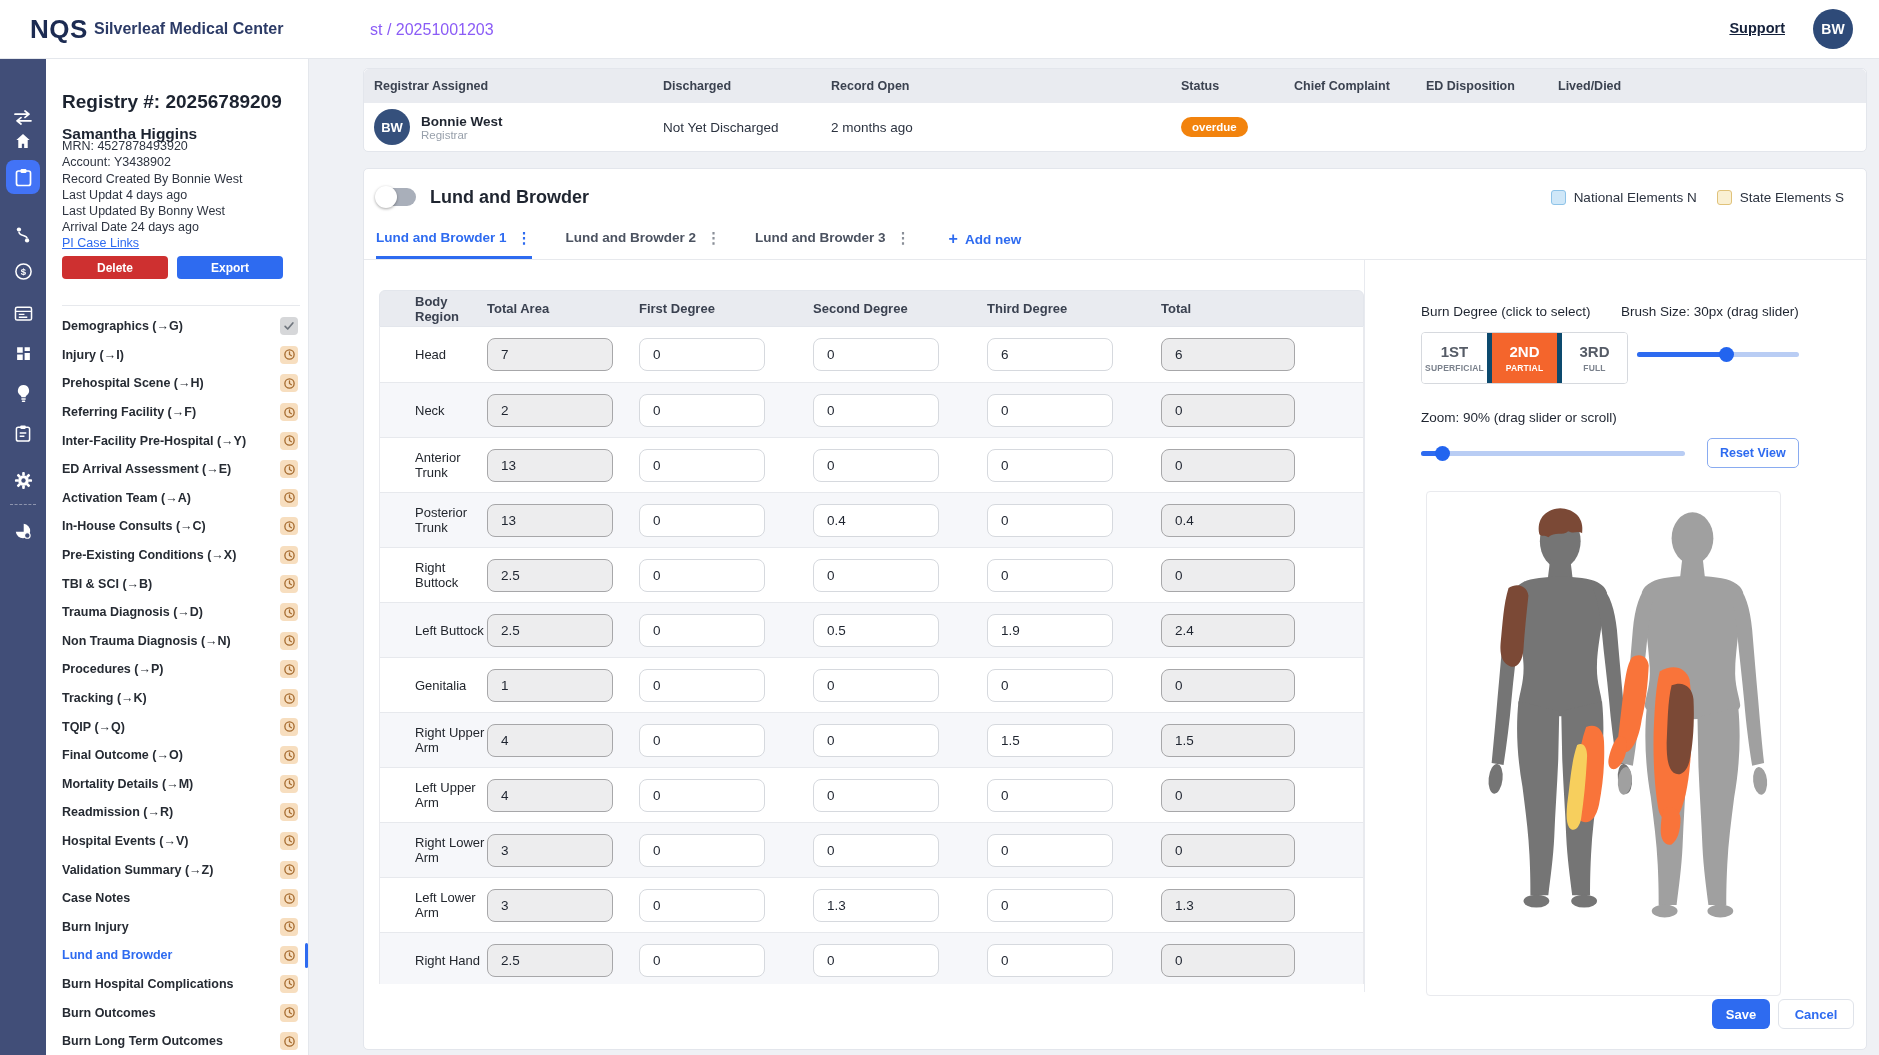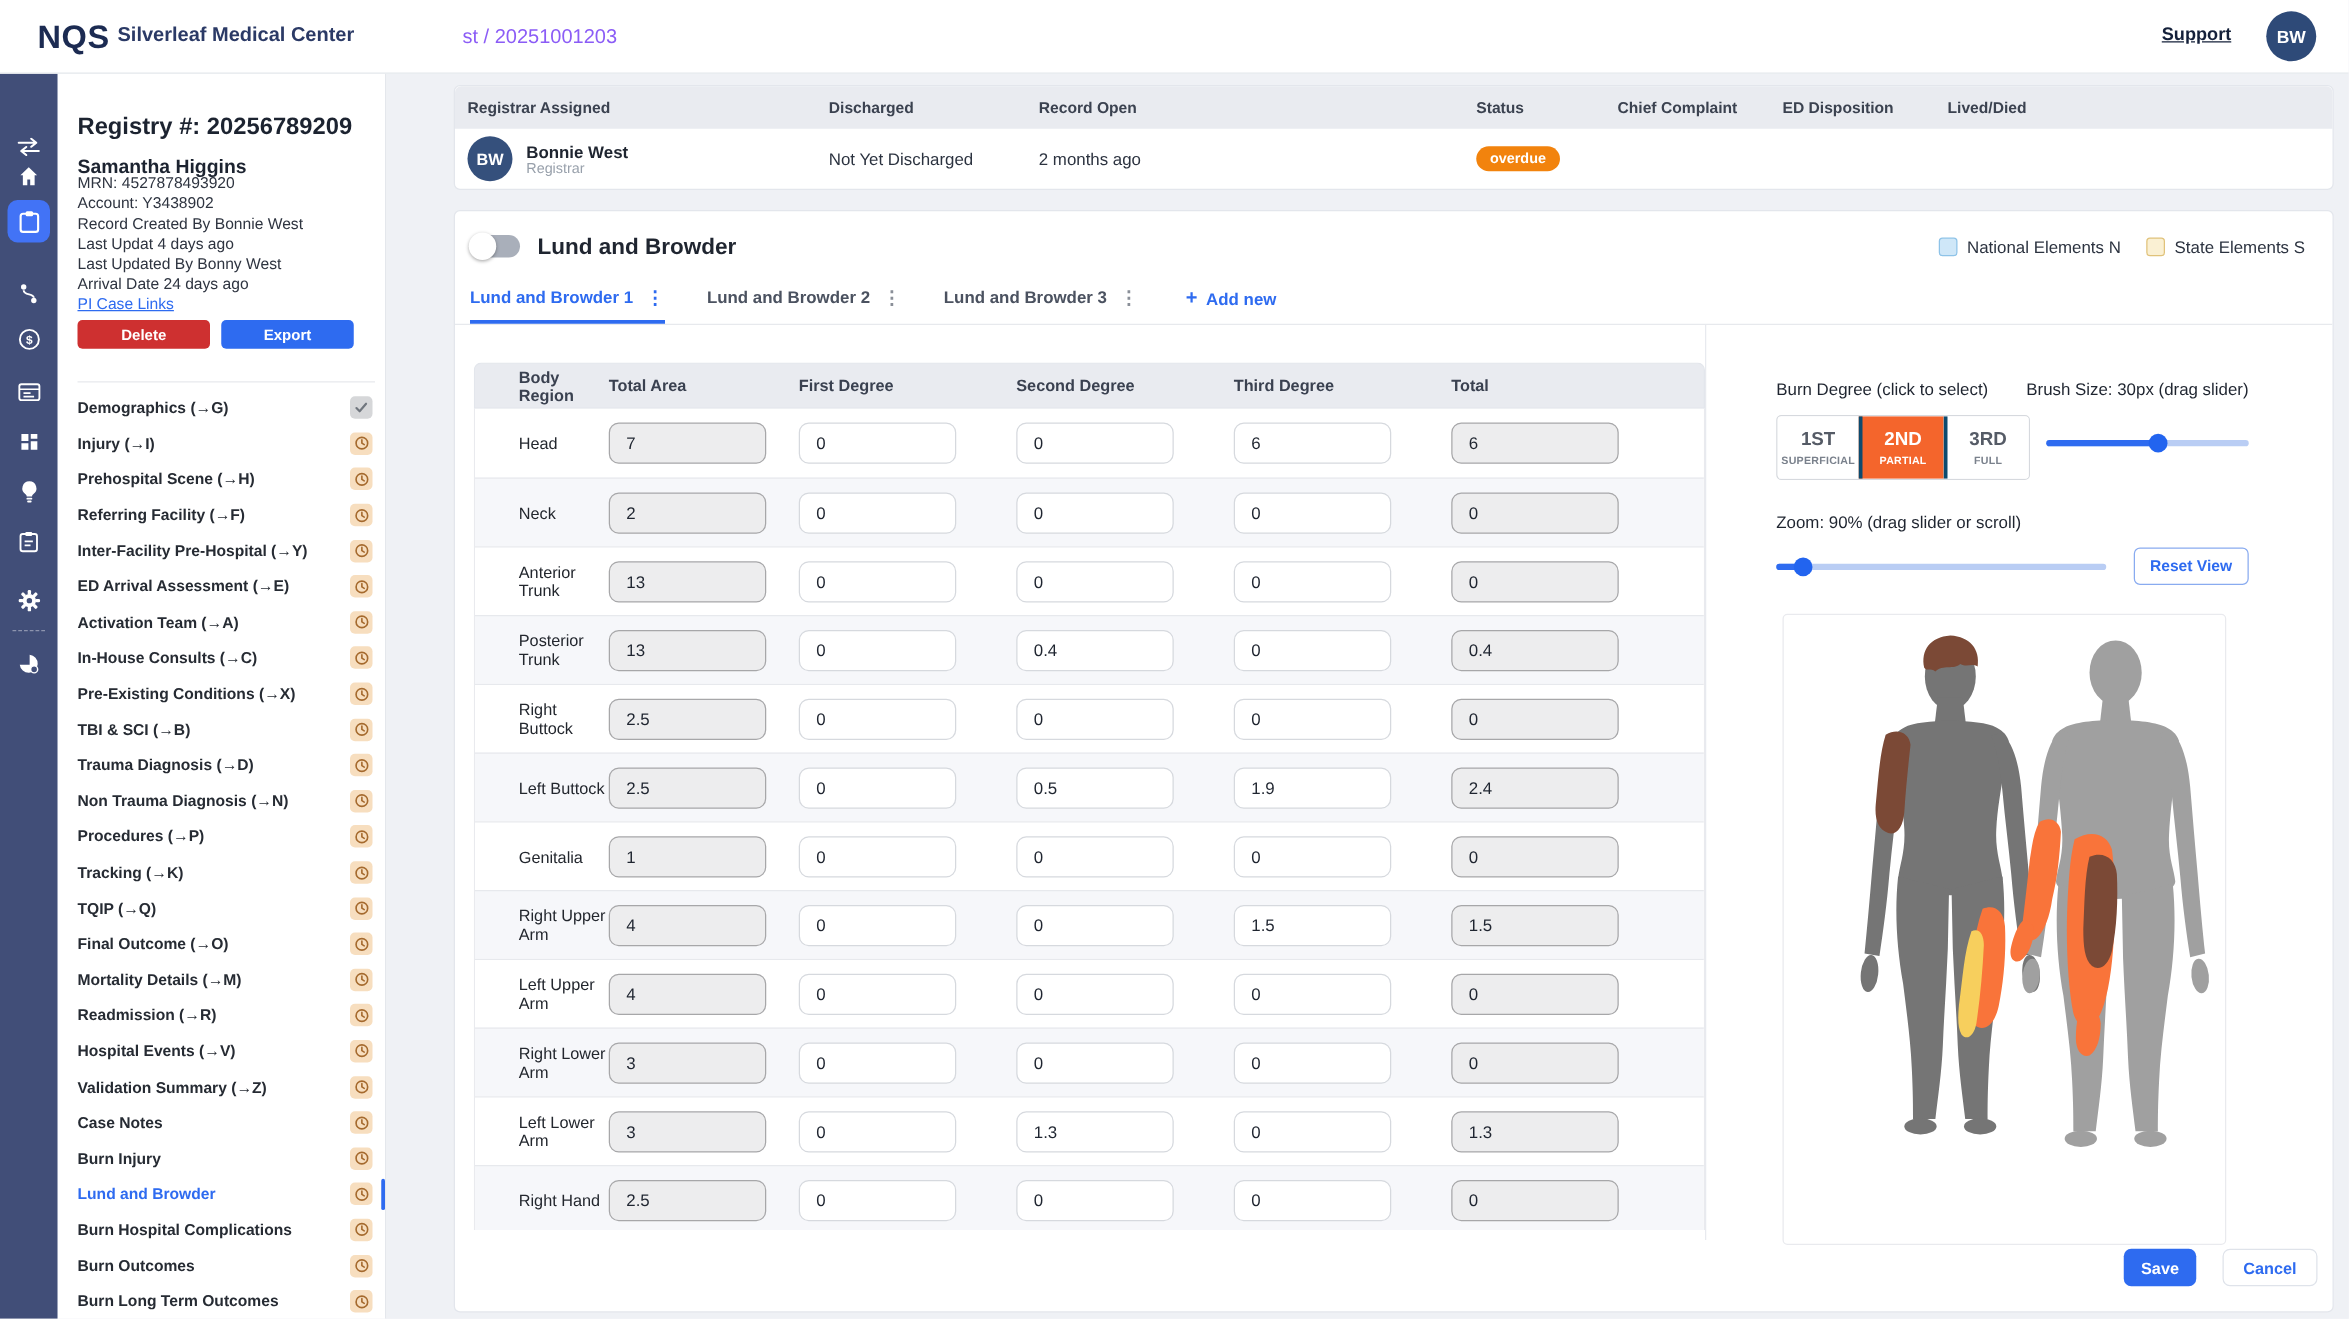--- a/index.html
+++ b/index.html
@@ -84,21 +84,21 @@
   .t-region{font-size:13px;color:#23272e;padding-left:23px;line-height:15px;max-width:85px;}
   .inp{width:126px;height:33px;box-sizing:border-box;border:1px solid #d6d9de;border-radius:8px;background:#fff;font-family:inherit;font-size:13.5px;color:#1f2530;padding:0 0 0 13px;outline:none;}
   .inp.gray{background:#ededee;border-color:#a7a7a9;}
   .inp.total{width:134px;}
   
   .tools{flex:1;border-left:1px solid #e8eaef;box-sizing:border-box;padding:44px 77px 0 56px;position:relative;}
   .tools-row1{display:grid;grid-template-columns:200px 1fr;}
   .tool-label{font-size:13.5px;color:#1f2530;white-space:nowrap;}
   .brush-block{text-align:right;}
   .seg{display:flex;border:1px solid #d6d9de;border-radius:4px;margin-top:13px;width:fit-content;overflow:hidden;}
-  .seg-cell{width:65px;height:50px;display:flex;flex-direction:column;align-items:center;justify-content:center;border-left:3px solid #0c4a6e;cursor:pointer;background:#fff;}
+  .seg-cell{width:65px;height:50px;display:flex;flex-direction:column;align-items:center;justify-content:center;border-left:5px solid #0c4a6e;cursor:pointer;background:#fff;}
   .seg-cell:first-child{border-left:none;}
   .seg-big{font-size:15px;font-weight:800;color:#555b66;}
   .seg-small{font-size:8.5px;font-weight:700;color:#7a818c;letter-spacing:.2px;margin-top:3px;}
   .seg-cell.sel{background:var(--segsel);}
   .seg-cell.sel .seg-big,.seg-cell.sel .seg-small{color:#fff;}
   .slider{position:relative;height:14px;cursor:pointer;}
   .slider .track{position:absolute;left:0;right:0;top:5px;height:5px;border-radius:3px;background:#b9cdf4;}
   .slider .fill{position:absolute;left:0;top:5px;height:5px;border-radius:3px;background:var(--accent);}
   .slider .thumb{position:absolute;top:0;width:15px;height:15px;border-radius:50%;background:#2264ef;transform:translateX(-7px);}
   .slider.brush{width:162px;margin:28px 0 0 auto;}
@@ -106,21 +106,21 @@
   .zoom-row{display:flex;align-items:center;margin-top:13px;}
   .slider.zoomer{width:264px;}
   .btn-reset{margin-left:auto;width:92px;height:30px;background:#fff;border:1px solid #89abf0;border-radius:5px;color:var(--accent);font-size:12.5px;font-weight:700;font-family:inherit;cursor:pointer;}
   .diagram{width:355px;height:505px;border:1px solid #e9eaee;border-radius:4px;background:#fff;margin:23px 0 0 5px;box-sizing:border-box;overflow:hidden;}
   .figF{fill:var(--figfront);}
   .figB{fill:var(--figback);}
   .b1{fill:var(--burn1);}
   .b2{fill:var(--burn2);}
   .b3{fill:var(--burn3);}
   
-  .lb-footer{position:absolute;right:12px;bottom:20px;display:flex;gap:21px;}
+  .lb-footer{position:absolute;right:12px;bottom:20px;display:flex;gap:8px;}
   .btn-save{width:58px;height:30px;background:var(--accent);border:none;border-radius:6px;color:#fff;font-size:13px;font-weight:700;font-family:inherit;cursor:pointer;}
   .btn-cancel{width:76px;height:30px;background:#fff;border:1px solid #dfe3ea;border-radius:6px;color:var(--accent);font-size:13px;font-weight:700;font-family:inherit;cursor:pointer;}
 </style>
 </head>
 <body>
 
 <header class="topbar">
   <div class="logo">NQS</div>
   <div class="org">Silverleaf Medical Center</div>
   <div class="crumb">st / 20251001203</div>

